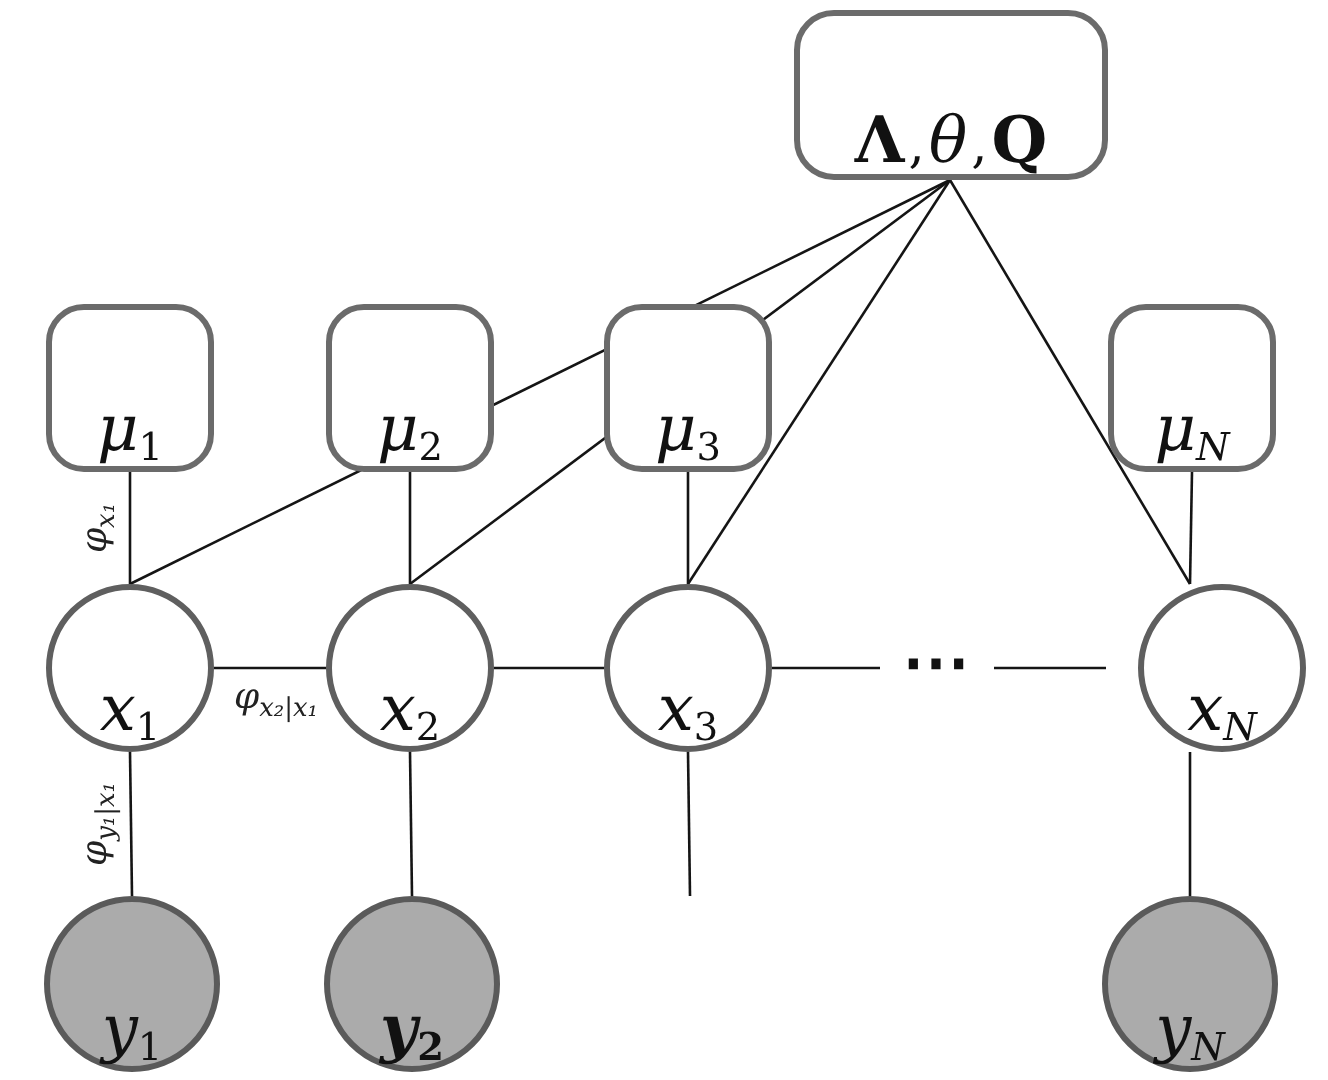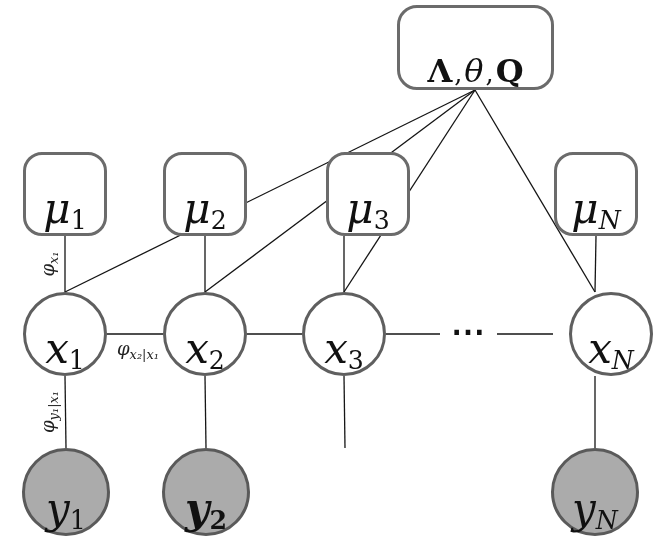--- a/index.html
+++ b/index.html
@@ -43,21 +43,21 @@
     border-radius: 50%;
   }
   .y-circle {
     width: 88px; height: 88px;
     background: #ababab;
     border-color: #5a5a5a;
   }
 
   .math {
     font-style: italic;
-    font-size: 42px;
+    font-size: 32px;
     line-height: 1;
     white-space: nowrap;
   }
   .sub {
     font-size: 0.6em;
     font-style: normal;
     vertical-align: -0.25em;
     letter-spacing: 0;
   }
   .sub.it { font-style: italic; }
@@ -121,21 +121,21 @@
       <span class="bold">Λ</span><span class="comma">,</span><span class="it">θ</span><span class="comma">,</span><span class="bold">Q</span>
     </span>
   </div>
 
   <div class="node mu-box" style="left:23px;">
     <span class="math"><span>μ</span><span class="sub">1</span></span>
   </div>
   <div class="node mu-box" style="left:163px;">
     <span class="math"><span>μ</span><span class="sub">2</span></span>
   </div>
-  <div class="node mu-box" style="left:302px;margin-left:24px;">
+  <div class="node mu-box" style="left:302px;">
     <span class="math"><span>μ</span><span class="sub">3</span></span>
   </div>
   <div class="node mu-box" style="left:554px;">
     <span class="math"><span>μ</span><span class="sub it">N</span></span>
   </div>
 
   <div class="node circle" style="left:23px;  top:292px;">
     <span class="math"><span>x</span><span class="sub">1</span></span>
   </div>
   <div class="node circle" style="left:163px; top:292px;">

